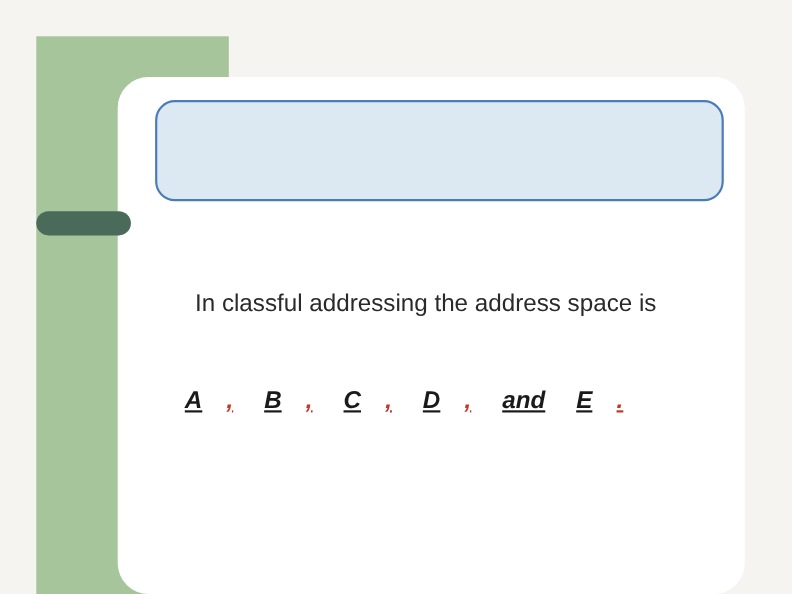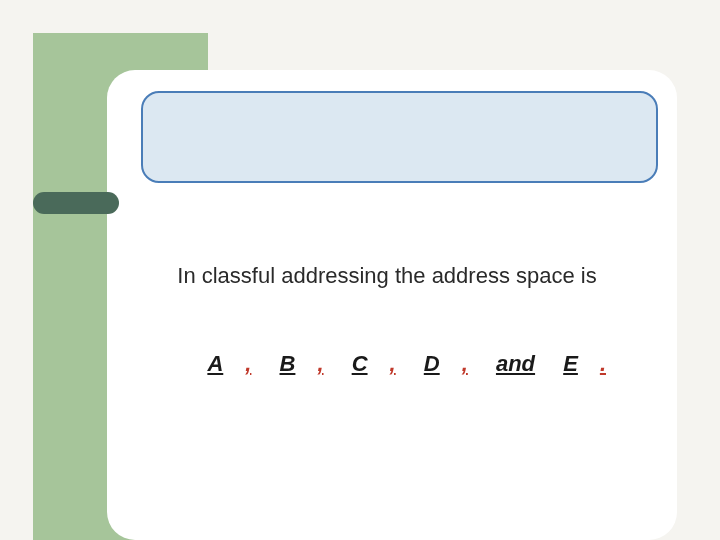--- a/index.html
+++ b/index.html
@@ -58,21 +58,21 @@
     line-height: 1.35;
   }
   .classes-line {
     position: absolute;
     left: 124px;
     top: 318px;
     width: 460px;
     font-size: 22px;
     font-weight: bold;
     font-style: italic;
-    text-align: right;
+    text-align: left;
   }
   .classes-line span { text-decoration: underline; }
   .black { color: #1a1a1a; }
   .red { color: #c0392b; }
 </style>
 </head>
 <body>
 
 <div class="green-sidebar"></div>
 

